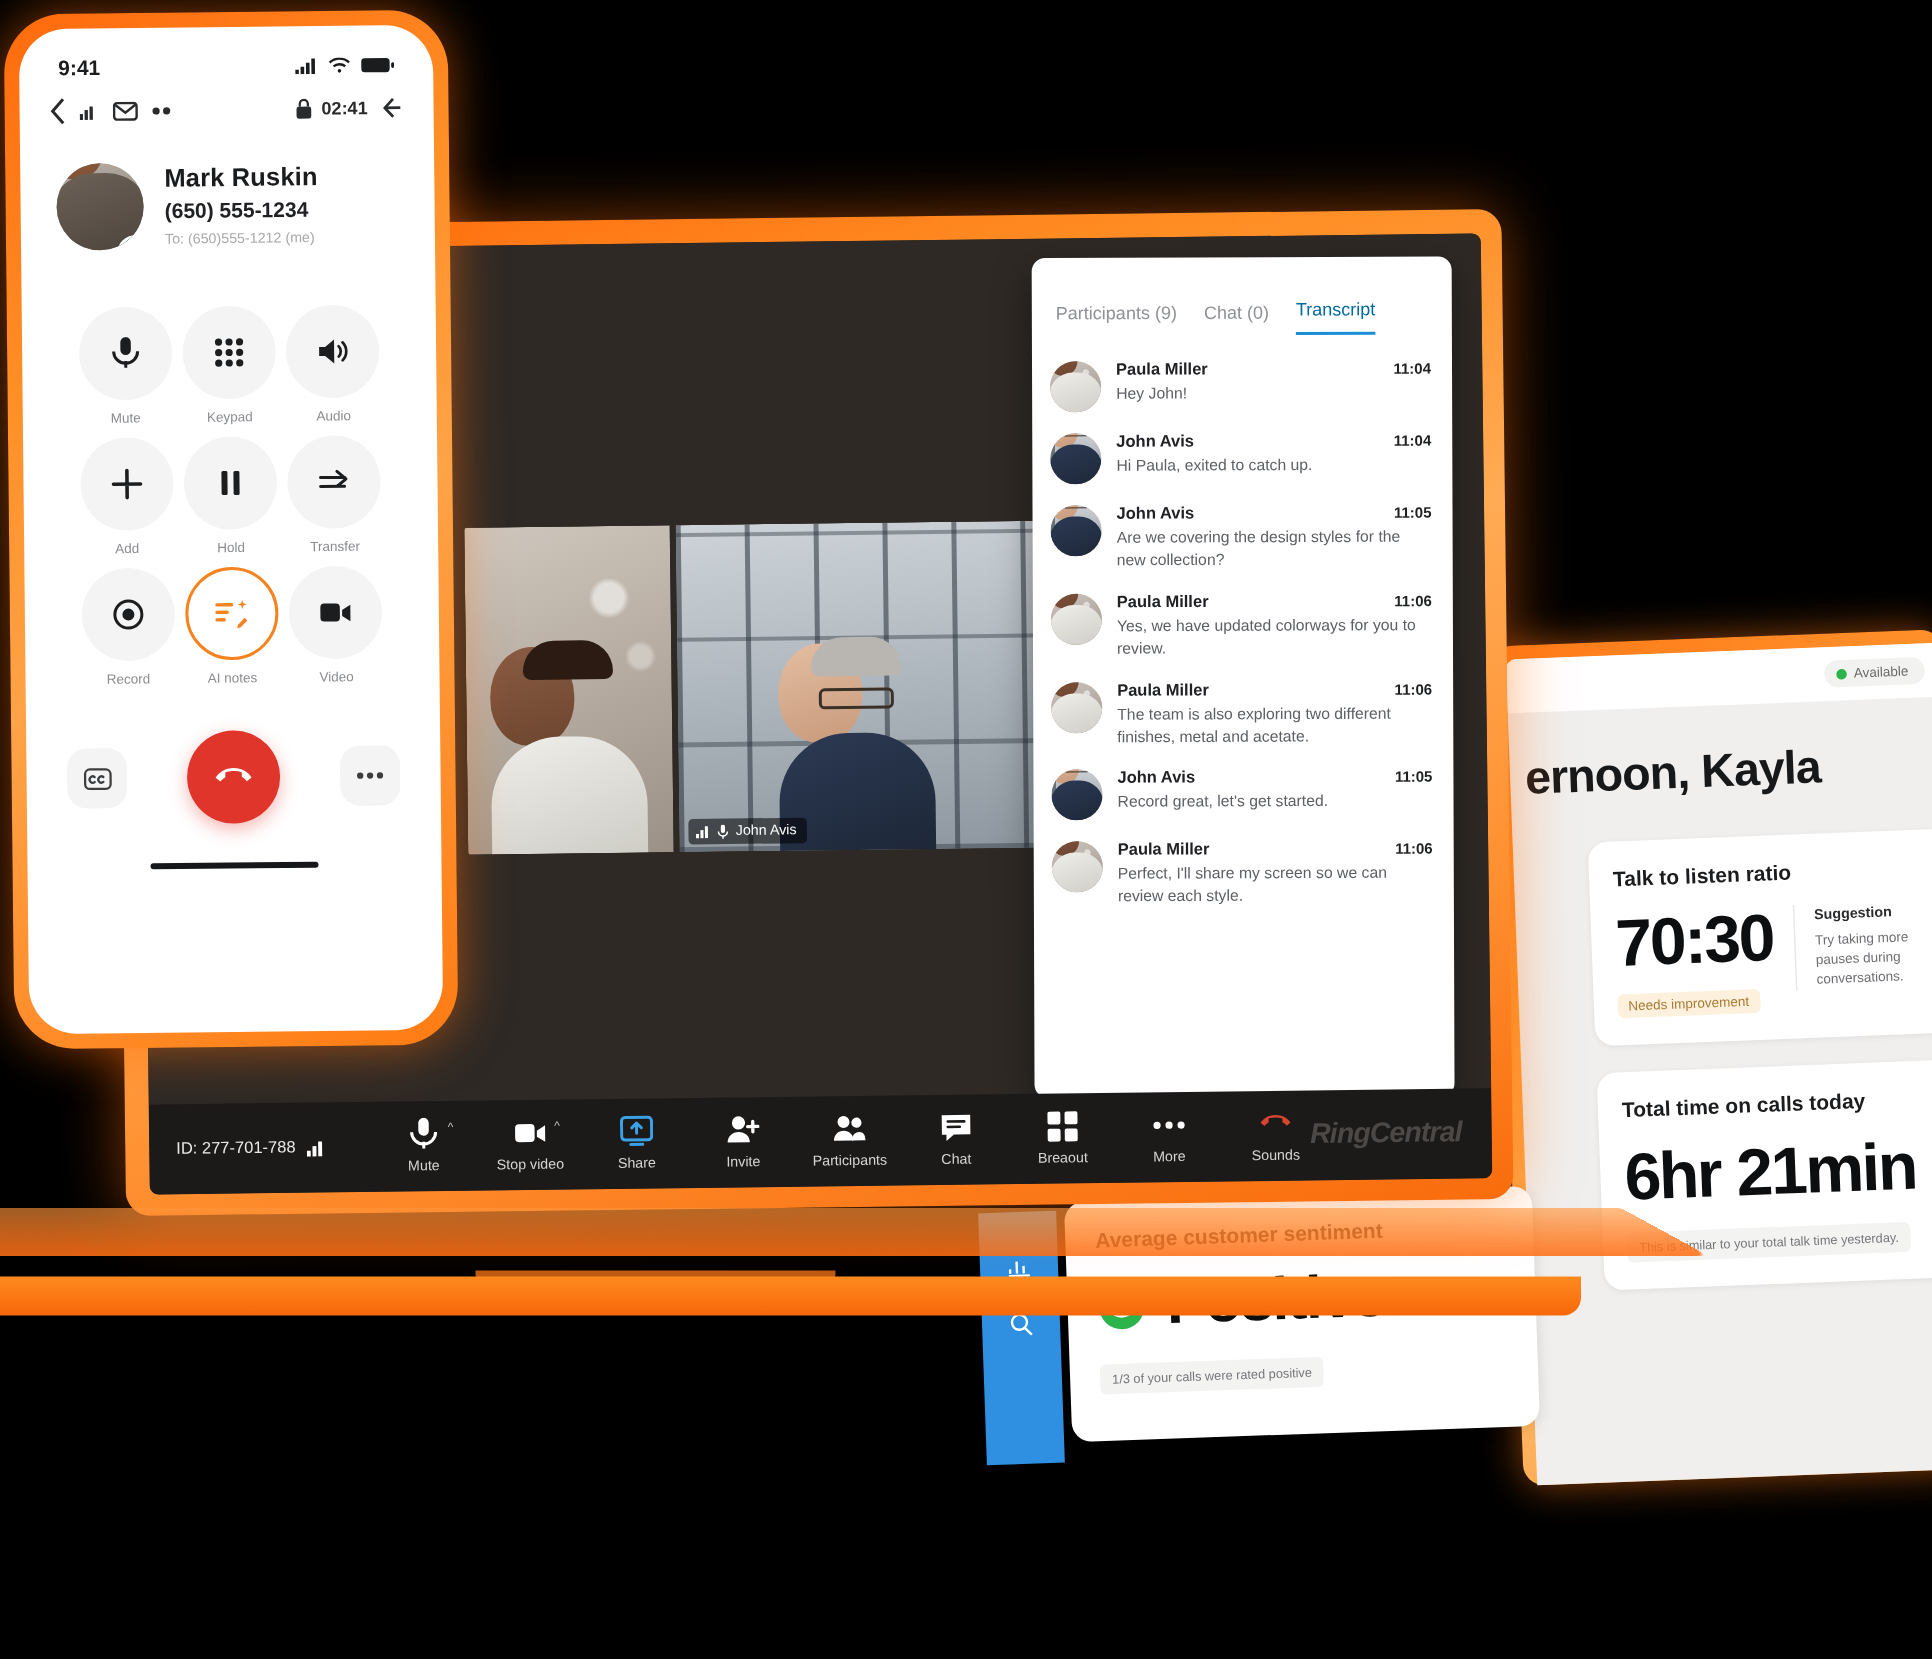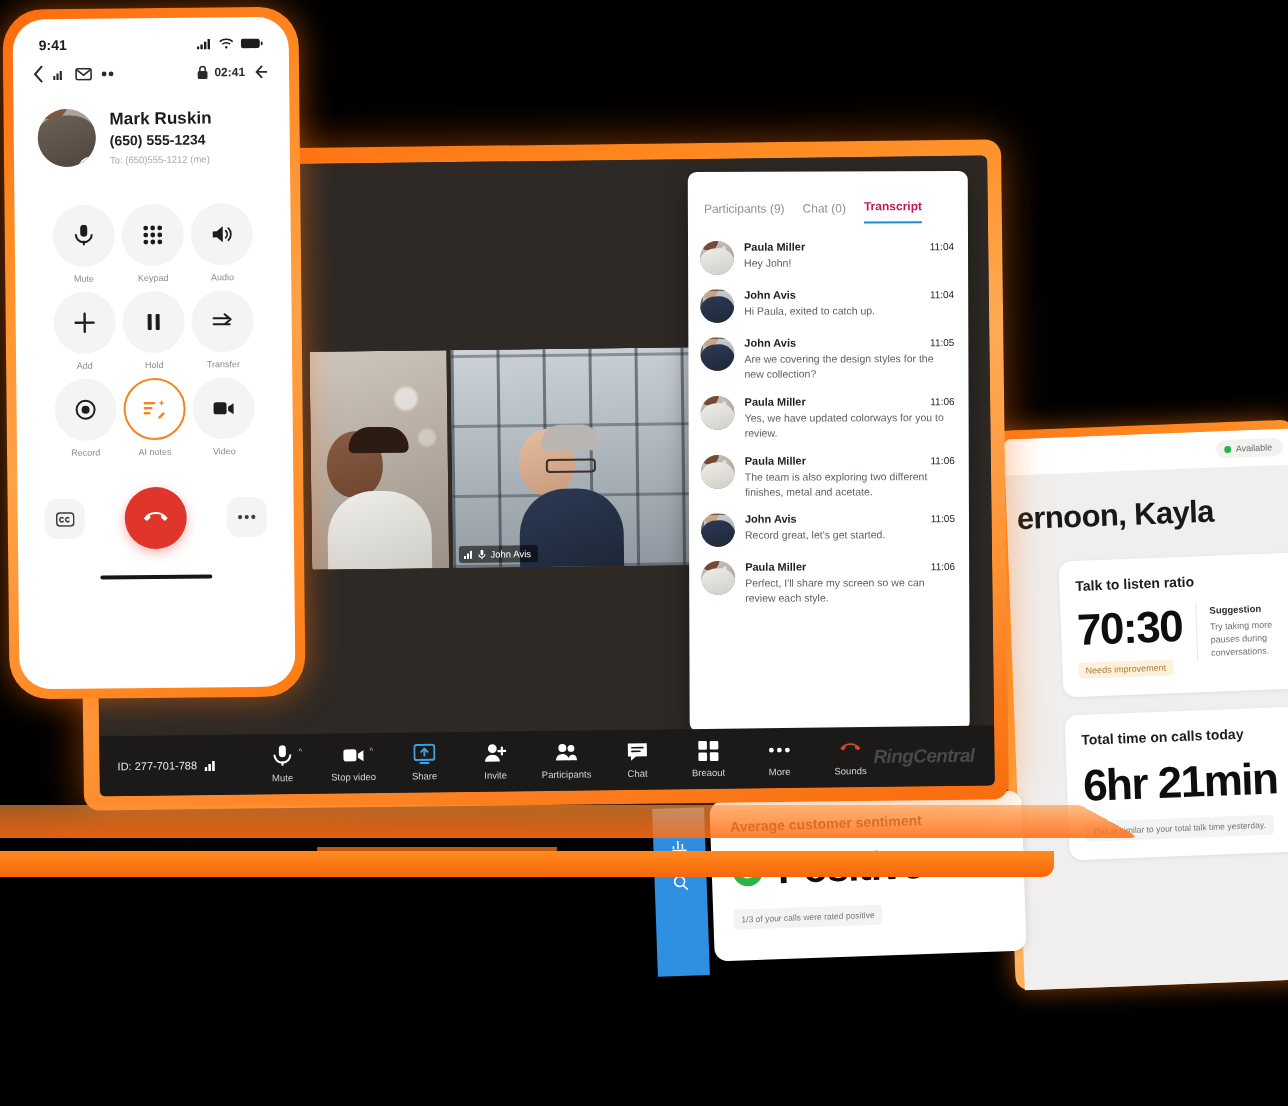--- a/index.html
+++ b/index.html
@@ -120,30 +120,30 @@
 
   
   .transcript {
     position: absolute; right: 22px; top: 14px; width: 280px; height: 560px;
     background: #fff; border-radius: 9px; overflow: hidden;
     box-shadow: 0 8px 26px rgba(0,0,0,.4);
     transform: rotate(0.5deg);
   }
   .tr-tabs { display: flex; align-items: flex-end; gap: 18px; padding: 16px 14px 0 16px; height: 52px; }
   .tr-tab { font-size: 12px; color: #8d9095; padding-bottom: 8px; white-space: nowrap; }
-  .tr-tab.active { color: #be185d; font-weight: 700; border-bottom: 2.5px solid #1b8ed6; }
+  .tr-tab.active { color: #0369a1; font-weight: 400; border-bottom: 2.5px solid #1b8ed6; }
   .tr-list { padding: 10px 14px 8px 12px; }
   .tr-row { display: flex; gap: 10px; padding: 7px 0; }
   .tr-av { width: 34px; height: 34px; border-radius: 50%; flex: none; overflow: hidden; position: relative; background:#c9c2ba; }
   .tr-av .ph-room, .tr-av .ph-office { filter: saturate(.8); }
   .tr-av .person { transform: translateX(-50%) scale(.34); transform-origin: bottom center; }
   .tr-main { flex: 1; min-width: 0; }
   .tr-head { display: flex; justify-content: space-between; align-items: baseline; }
   .tr-name { font-size: 11px; font-weight: 700; color: #202124; }
-  .tr-time { font-size: 10px; font-weight: 400; color: #1e2022; }
+  .tr-time { font-size: 10px; font-weight: 700; color: #1e2022; }
   .tr-msg { font-size: 10.5px; color: #5c5f63; line-height: 1.42; margin-top: 3px; }
 
   
   .mtoolbar {
     position: absolute; left: 0; right: 0; bottom: 0; height: 60px;
     background: #1c1a19; display: flex; align-items: center;
   }
   .mt-id {
     display: flex; align-items: center; gap: 7px; width: 185px;
     padding-left: 18px; color: #e8e8e8; font-size: 11px; white-space: nowrap;

